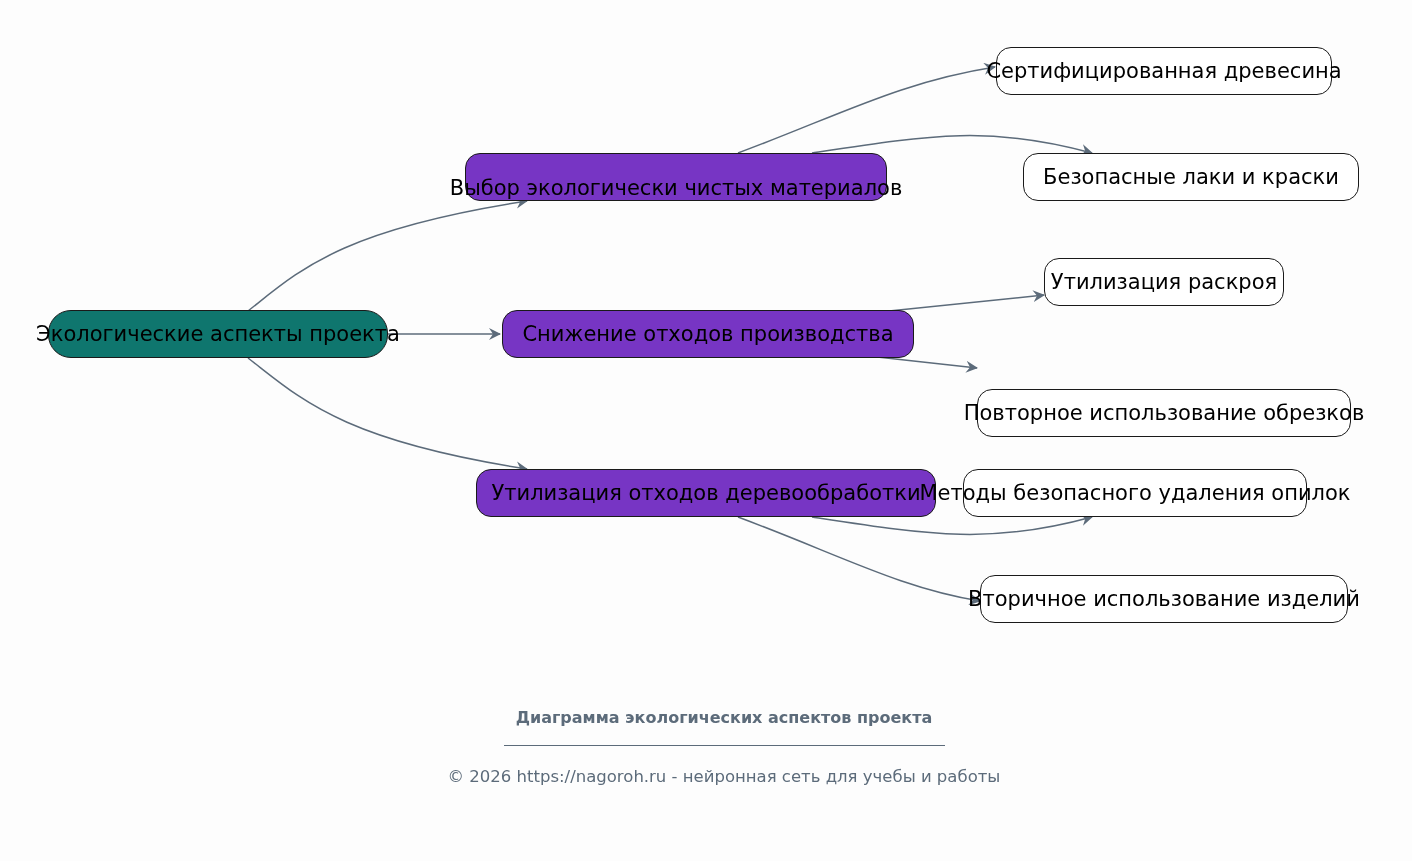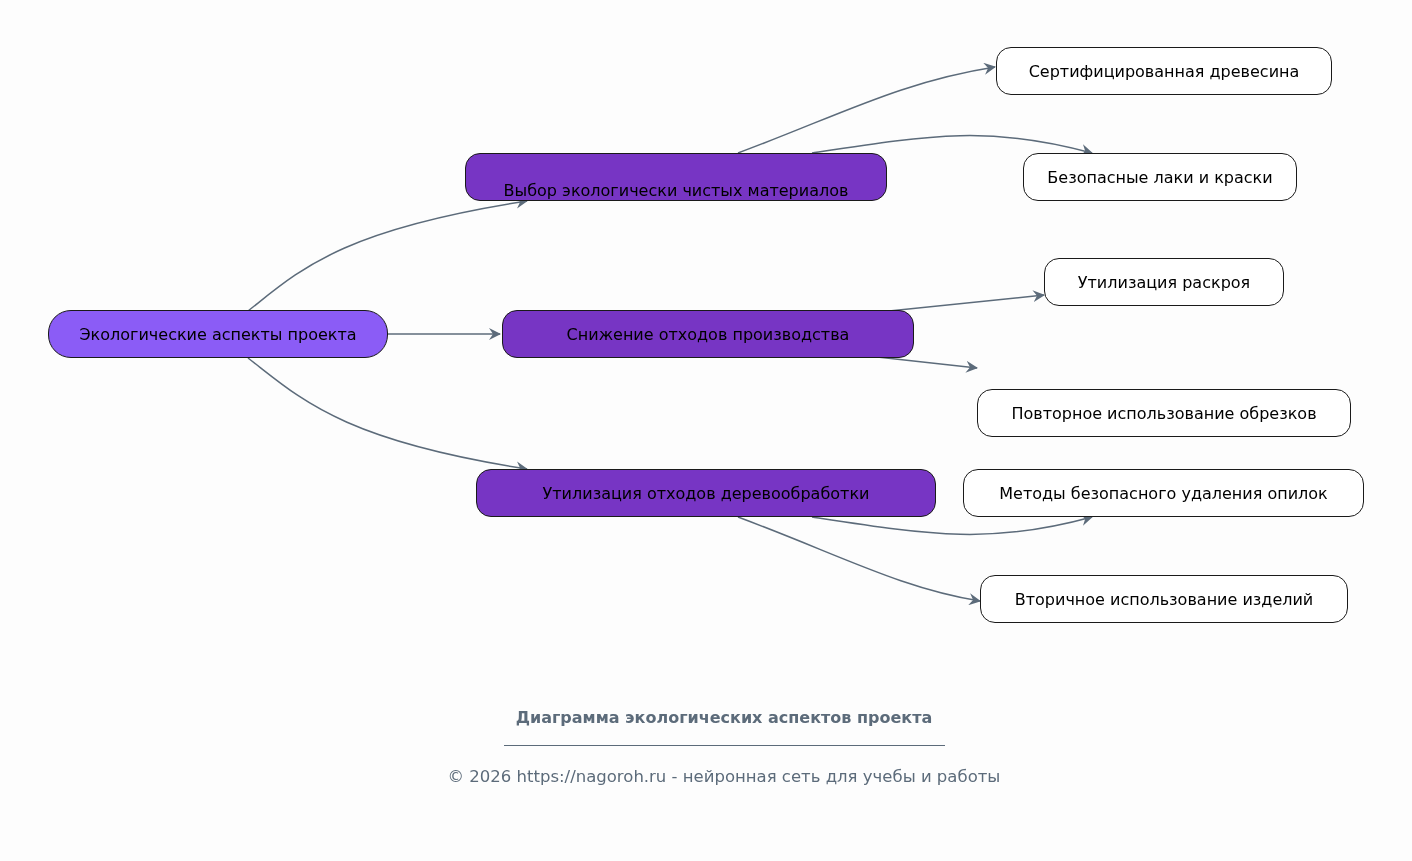--- a/index.html
+++ b/index.html
@@ -1,22 +1,22 @@
 <!DOCTYPE html>
 <html><head>
 <meta charset="utf-8">
 <style>
   html, body { margin:0; padding:0; }
   body { width:1412px; height:861px; background:#fdfdfd; position:relative; overflow:hidden;
          font-family:"DejaVu Sans", sans-serif; }
   svg#edges { position:absolute; left:0; top:0; }
   .node { position:absolute; box-sizing:border-box; height:48px; border:1.3px solid #1a1a1a;
           border-radius:15px; display:flex; align-items:center; justify-content:center;
-          font-size:16px; color:#000; white-space:nowrap; }
-  .root { background:#8b5cf6;border-radius:23px; }
+          font-size:21px; color:#000; white-space:nowrap; }
+  .root { background:#0f766e;border-radius:23px; }
   .mid  { background:#7735c4; }
   .leaf { background:#ffffff; }
   .caption { position:absolute; left:0; width:1448px; text-align:center; color:#5c6b7a; }
   #cap-title { top:708px; font-weight:bold; font-size:16px; }
   #cap-line { position:absolute; left:504px; top:745px; width:441px; height:1px; background:#5c6b7a; }
   #cap-copy { top:767px; font-size:16.5px; }
 </style>
 </head>
 <body>
 
@@ -47,30 +47,30 @@
 <div class="node mid" style="left:502px; top:310px; width:412px;">
   <span>Снижение отходов производства</span>
 </div>
 <div class="node mid" style="left:476px; top:469px; width:460px;">
   <span>Утилизация отходов деревообработки</span>
 </div>
 
 <div class="node leaf" style="left:996px; top:47px; width:336px;">
   <span>Сертифицированная древесина</span>
 </div>
-<div class="node leaf" style="left:1023px; top:153px; width:274px;">
+<div class="node leaf" style="left:1023px; top:153px; width:336px;">
   <span>Безопасные лаки и краски</span>
 </div>
 <div class="node leaf" style="left:1044px; top:258px; width:240px;">
   <span>Утилизация раскроя</span>
 </div>
 <div class="node leaf" style="left:977px; top:364px; width:374px;margin-top:25px;">
   <span>Повторное использование обрезков</span>
 </div>
-<div class="node leaf" style="left:963px; top:469px; width:401px;">
+<div class="node leaf" style="left:963px; top:469px; width:344px;">
   <span>Методы безопасного удаления опилок</span>
 </div>
 <div class="node leaf" style="left:980px; top:575px; width:368px;">
   <span>Вторичное использование изделий</span>
 </div>
 
 <div class="caption" id="cap-title">Диаграмма экологических аспектов проекта</div>
 <div id="cap-line"></div>
 <div class="caption" id="cap-copy">© 2026 https://nagoroh.ru - нейронная сеть для учебы и работы</div>
 

